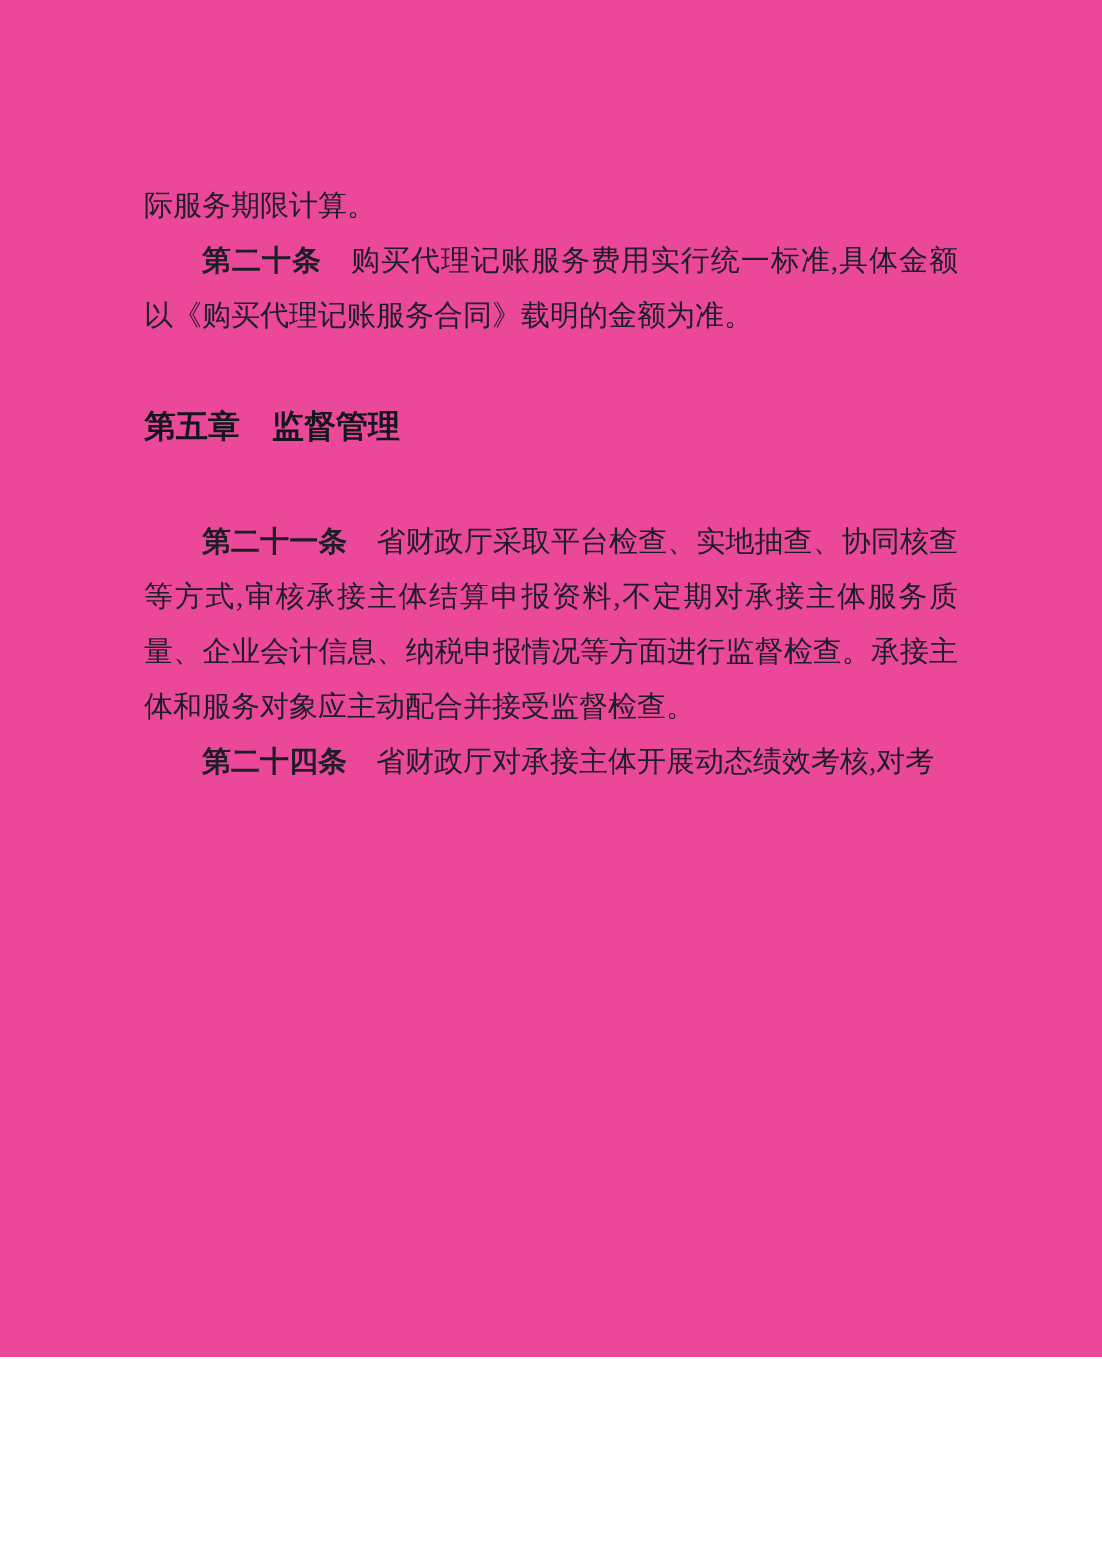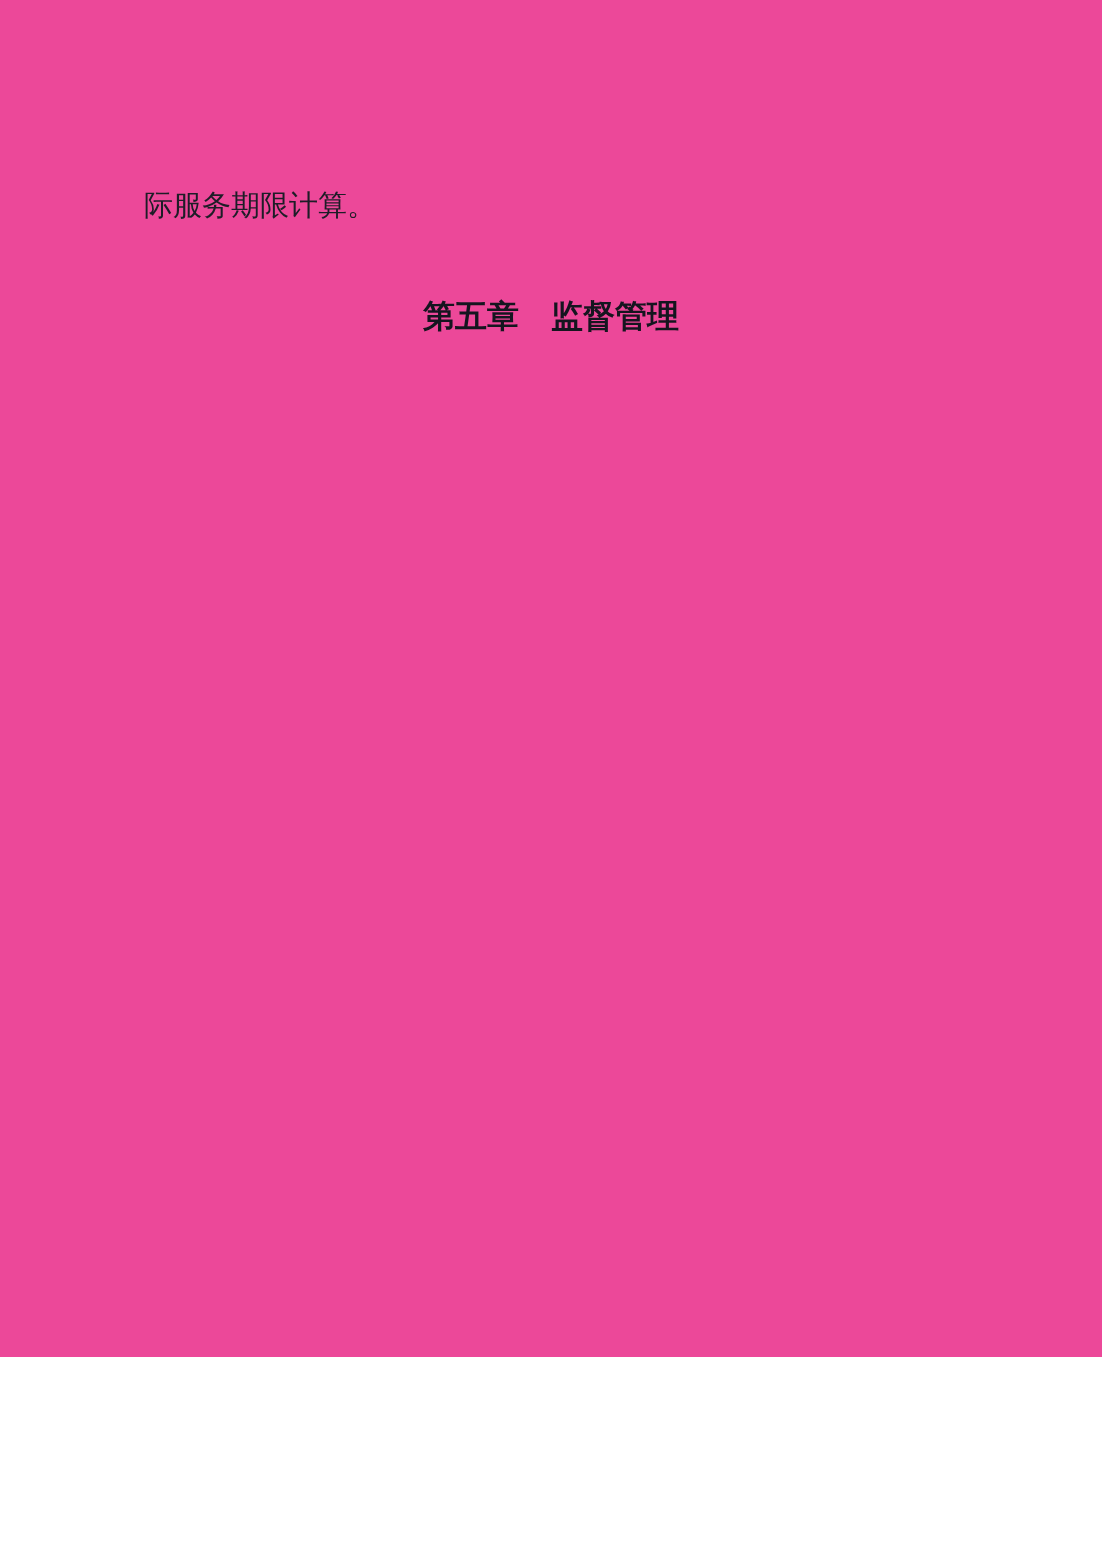--- a/index.html
+++ b/index.html
@@ -33,21 +33,20 @@
   .para.indent {
     text-indent: 2em;
   }
   .article-label {
     font-family: "Liberation Sans", "DejaVu Sans", sans-serif;
     font-weight: 700;
     margin-right: 1em;
   }
   .chapter-heading {
     margin: 56px 0 60px 0;
-    text-align: center;
     text-indent: 0;
     font-family: "Liberation Sans", "DejaVu Sans", sans-serif;
     font-weight: 700;
     font-size: 32px;
     line-height: 55px;
     color: #15151f;
   }
   .page-number {
     position: absolute;
     top: 1394px;
@@ -61,23 +60,26 @@
 </style>
 </head>
 <body>
 
 <div class="page">
   <div class="content">
 
     <p class="para"><span>际服务期限计算。</span></p>
 
 
+    <p class="para indent"><span class="article-label">第二十条</span><span>购买代理记账服务费用实行统一标准,具体金额以《购买代理记账服务合同》载明的金额为准。</span></p>
 
     <h2 class="chapter-heading"><span>第五章　监督管理</span></h2>
 
+    <p class="para indent"><span class="article-label">第二十一条</span><span>省财政厅采取平台检查、实地抽查、协同核查等方式,审核承接主体结算申报资料,不定期对承接主体服务质量、企业会计信息、纳税申报情况等方面进行监督检查。承接主体和服务对象应主动配合并接受监督检查。</span></p>
 
 
 
+    <p class="para indent"><span class="article-label">第二十四条</span><span>省财政厅对承接主体开展动态绩效考核,对考</span></p>
 
   </div>
 
   <div class="page-number">— 7 —</div>
 </div>
 
 </body></html>

